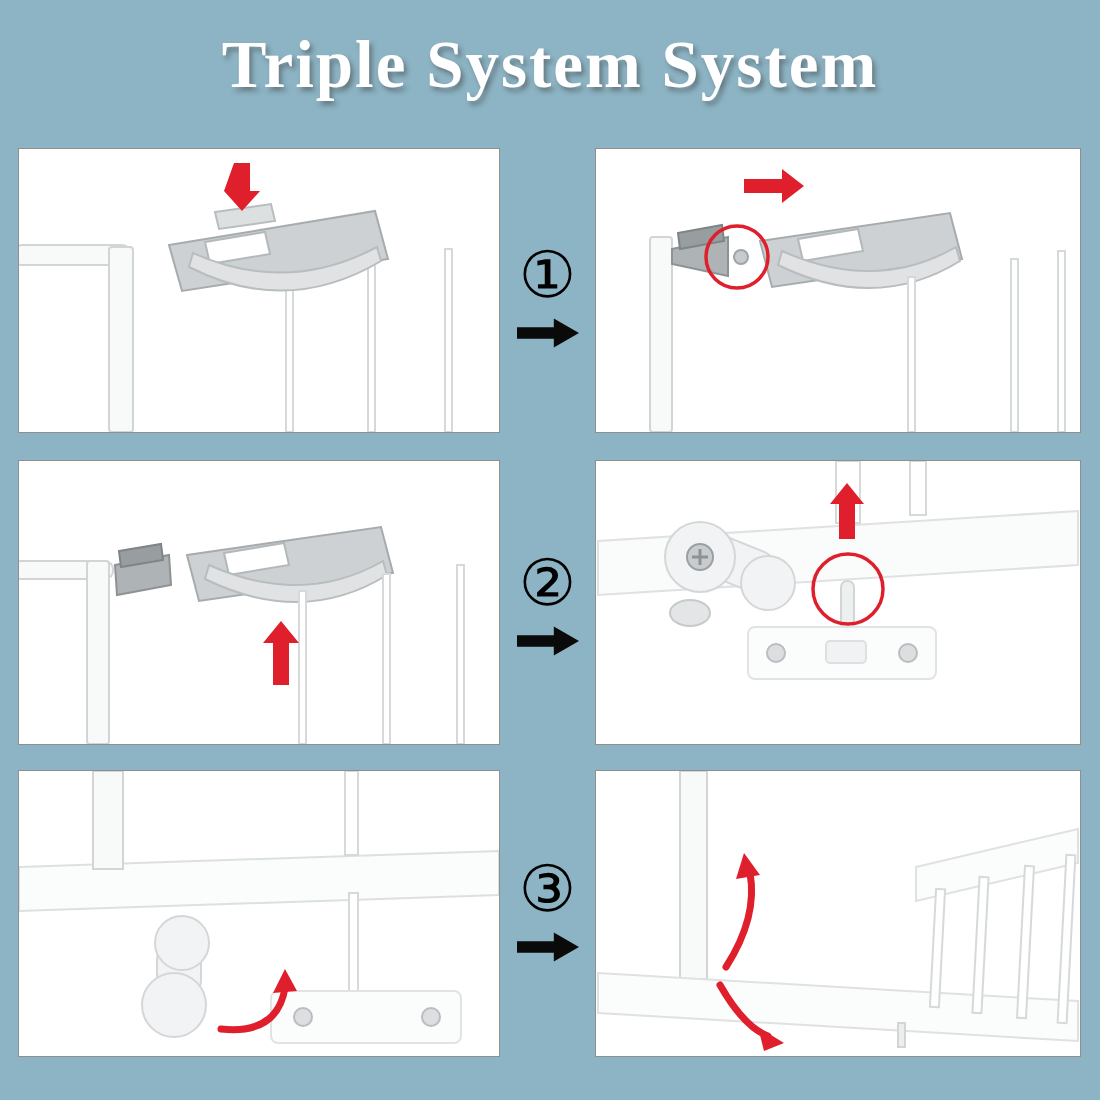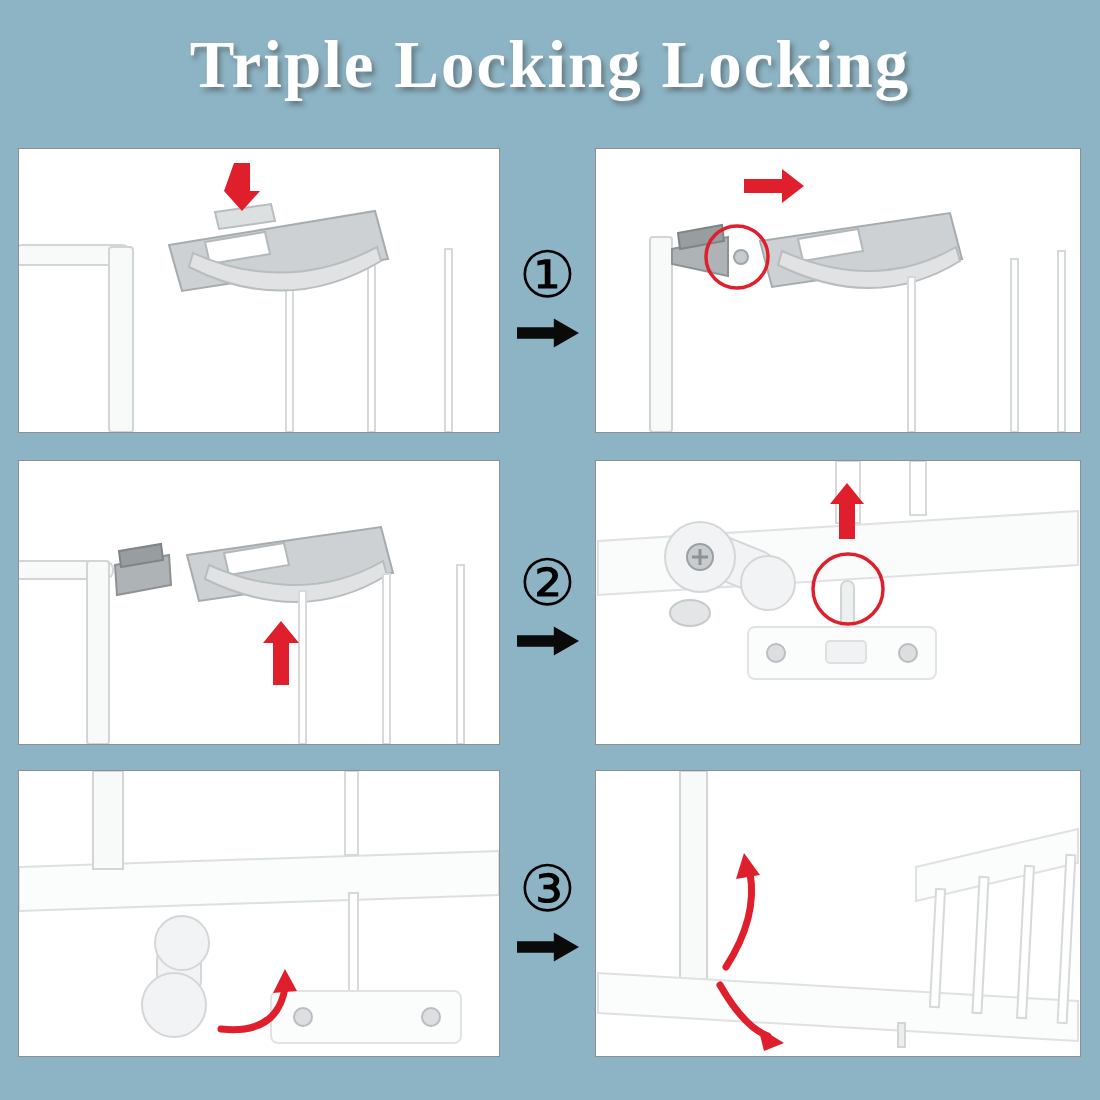--- a/index.html
+++ b/index.html
@@ -56,21 +56,21 @@
   .bar{fill:#ffffff;stroke:#d6d9da;stroke-width:2;}
   .red{fill:var(--accent-red);}
   .redstroke{fill:none;stroke:var(--accent-red);stroke-width:3.5;}
   .redstroke-thick{fill:none;stroke:var(--accent-red);stroke-width:7;stroke-linecap:round;}
 </style>
 </head>
 <body>
 
 <div class="page">
 
-  <h1 class="title">Triple Locking Locking</h1>
+  <h1 class="title">Triple System System</h1>
 
   <div class="panel p-left r1">
     <svg viewBox="0 0 480 283">
       <rect class="rail" x="-6" y="96" width="118" height="20" rx="9"></rect>
       <rect class="rail" x="90" y="98" width="24" height="185" rx="3"></rect>
       <rect class="bar" x="267" y="128" width="7" height="155"></rect>
       <rect class="bar" x="349" y="110" width="7" height="173"></rect>
       <rect class="bar" x="426" y="100" width="7" height="183"></rect>
       <g>
         <polygon fill="#cdd1d3" stroke="#a6abad" stroke-width="2" points="150,96 356,62 369,110 163,142"></polygon>

